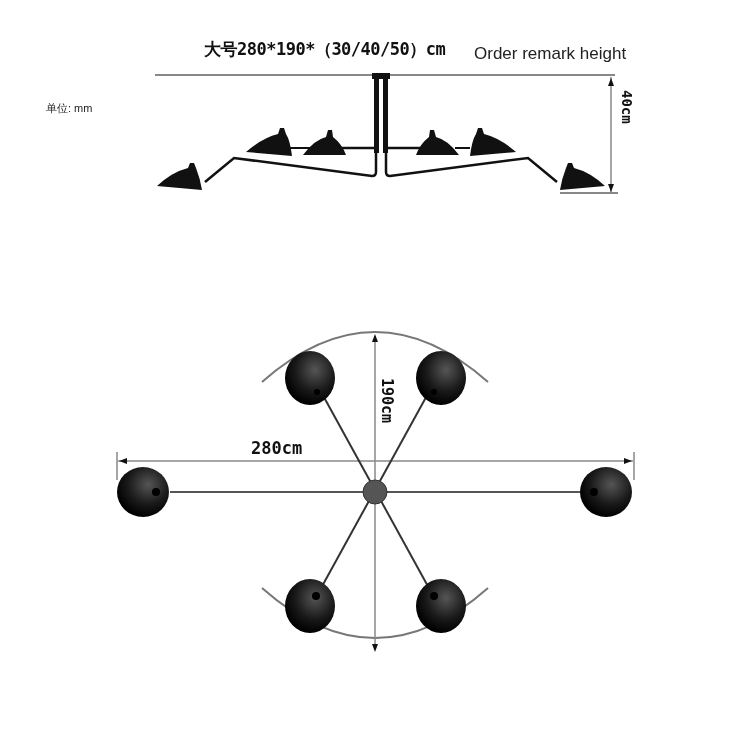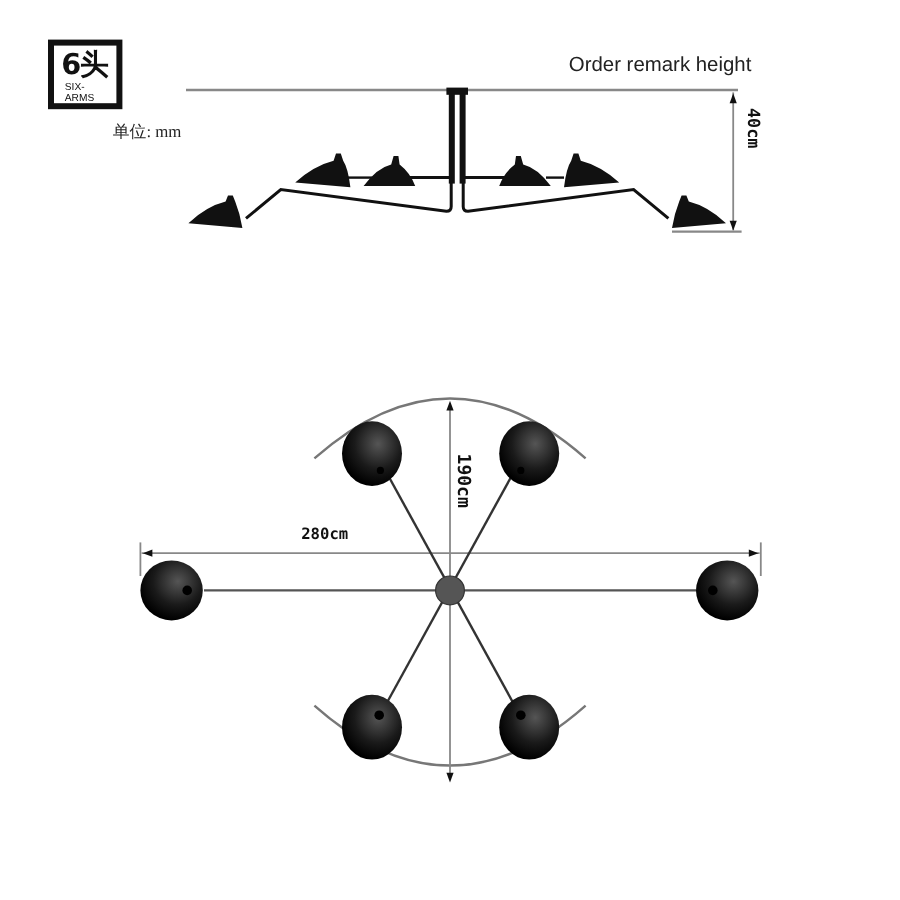--- a/index.html
+++ b/index.html
@@ -1,42 +1,36 @@
 <!DOCTYPE html>
 <html><head>
 <meta charset="utf-8">
 <style>
   html, body { margin: 0; padding: 0; background: #ffffff; }
   .canvas { position: relative; width: 750px; height: 750px; background: #ffffff; overflow: hidden; font-family: "Liberation Sans", sans-serif; }
   .badge { position: absolute; left: 40px; top: 33px; width: 62px; height: 58px; border: 5px solid #111; box-sizing: border-box; background: #fff; }
   .badge-main { position: absolute; left: 6px; top: 0px; font-size: 24px; font-weight: bold; color: #111; font-family: "DejaVu Sans", sans-serif; letter-spacing: -1px; }
   .badge-sub { position: absolute; left: 9px; top: 30px; font-size: 8.5px; line-height: 9px; color: #111; font-family: "Liberation Sans", sans-serif; }
-  .unit { position: absolute; left: 46px; top: 101px; font-size: 14px; color: #222; font-family: Liberation Serif, serif; margin-left: 48px; }
+  .unit { position: absolute; left: 46px; top: 101px; font-size: 11px; color: #222; font-family: Liberation Sans, sans-serif; }
   .title { position: absolute; left: 204px; top: 38px; font-size: 17px; color: #111; font-family: "DejaVu Sans Mono", monospace; font-weight: bold; white-space: nowrap; letter-spacing: -0.5px; }
   .remark { position: absolute; left: 474px; top: 44px; font-size: 17px; color: #222; font-family: "Liberation Sans", sans-serif; white-space: nowrap; }
   .lbl-vert { position: absolute; font-family: "DejaVu Sans Mono", monospace; font-weight: bold; color: #111; writing-mode: vertical-rl; white-space: nowrap; }
   .lbl-40 { left: 619px; top: 90px; font-size: 14px; }
   .lbl-190 { left: 378px; top: 378px; font-size: 15px; }
-  .lbl-280 { position: absolute; left: 251px; top: 438px; font-size: 13px; font-weight: bold; color: #111; font-family: "DejaVu Sans Mono", monospace; }
+  .lbl-280 { position: absolute; left: 251px; top: 438px; font-size: 17px; font-weight: bold; color: #111; font-family: "DejaVu Sans Mono", monospace; }
   svg { position: absolute; left: 0; top: 0; }
 </style>
 </head>
 <body>
 
 <div class="canvas">
 
-  <div class="badge">
-    <span class="badge-main">6头</span>
-    <div class="badge-sub">
-      <div>SIX-</div>
-      <div>ARMS</div>
-    </div>
-  </div>
   <div class="unit">单位: mm</div>
 
+  <div class="title">大号280*190*（30/40/50）cm</div>
   <div class="remark">Order remark height</div>
 
   <svg width="750" height="750">
 
     <line x1="155" y1="75" x2="615" y2="75" stroke="#888" stroke-width="2"></line>
 
     <rect x="372" y="73" width="18" height="6" fill="#111"></rect>
     <rect x="374" y="78" width="5" height="75" fill="#111"></rect>
     <rect x="383" y="78" width="5" height="75" fill="#111"></rect>
 

